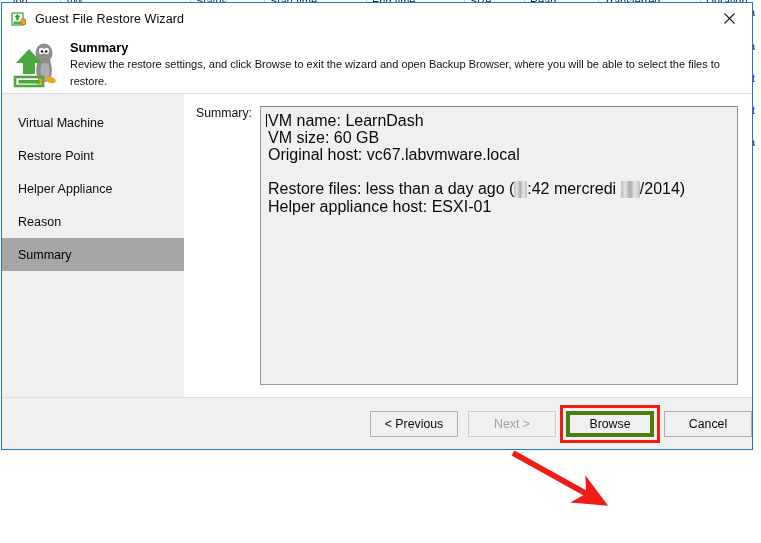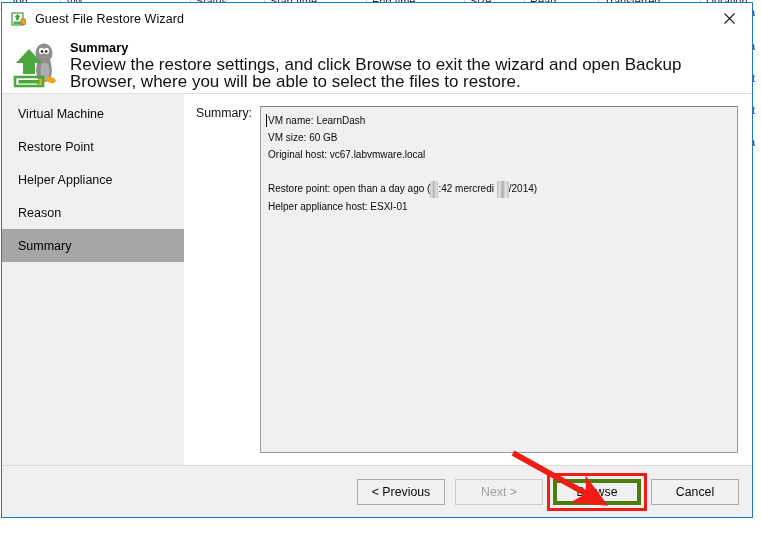--- a/index.html
+++ b/index.html
@@ -57,21 +57,21 @@
     color: #1b2733;
     white-space: nowrap;
   }
 
   
   #dialog {
     position: absolute;
     left: 1px;
     top: 2px;
     width: 752px;
-    height: 516px;
+    height: 448px;
     background: #ffffff;
     border: 1px solid #1b7ac2;
     display: flex;
     flex-direction: column;
   }
 
   
   #titlebar {
     height: 31px;
     flex: 0 0 31px;
@@ -126,37 +126,37 @@
     padding-top: 3px;
     padding-right: 14px;
   }
   #header-title {
     font-size: 12.8px;
     font-weight: bold;
     color: #000000;
     line-height: 17px;
   }
   #header-desc {
-    font-size: 17px;
+    font-size: 11px;
     color: #111111;
     line-height: 17px;
     max-width: 672px;
   }
 
   
   #body {
     flex: 1 1 auto;
     display: flex;
     background: #ffffff;
     min-height: 0;
   }
   #sidebar {
     flex: 0 0 182px;
     background: #f0f0f0;
-    padding-top: 3px;
+    padding-top: 12px;
   }
   .nav-item {
     height: 33px;
     display: flex;
     align-items: center;
     padding-left: 16px;
     font-size: 12.5px;
     color: #0c0c0c;
     cursor: pointer;
     user-select: none;
@@ -190,21 +190,21 @@
     position: relative;
     margin-bottom: 12px;
   }
   #caret {
     position: absolute;
     left: 5px; top: 7px;
     width: 1px; height: 13px;
     background: #000000;
   }
   .sum-line {
-    font-size: 10px;
+    font-size: 16px;
     color: #0a0a0a;
     line-height: 17px;
     white-space: pre;
     padding-left: 3px;
   }
   .sum-line.blank { height: 17px; }
   .redacted {
     display: inline-block;
     color: transparent;
     background: linear-gradient(
@@ -218,21 +218,20 @@
   }
 
   
   #footer {
     flex: 0 0 52px;
     background: #f0f0f0;
     border-top: 1px solid #dcdcdc;
     display: flex;
     align-items: center;
     justify-content: flex-end;
-    padding-right: 13px;
     gap: 10px;
     position: relative;
   }
   .btn {
     width: 88px;
     height: 26px;
     background: #f0f0f0;
     border: 1px solid #adadad;
     font-size: 12.3px;
     font-family: "Liberation Sans", sans-serif;
@@ -376,21 +375,21 @@
 
     <section id="content">
       <div id="summary-label">Summary:</div>
 
       <div id="summary-box">
         <span id="caret"></span>
         <div class="sum-line">VM name: LearnDash</div>
         <div class="sum-line">VM size: 60 GB</div>
         <div class="sum-line">Original host: vc67.labvmware.local</div>
         <div class="sum-line blank"></div>
-        <div class="sum-line"><span>Restore point: open than a day ago (</span><span class="redacted">    </span><span>:42 mercredi </span><span class="redacted">      </span><span>/2014)</span></div>
+        <div class="sum-line"><span>Restore files: less than a day ago (</span><span class="redacted">    </span><span>:42 mercredi </span><span class="redacted">      </span><span>/2014)</span></div>
         <div class="sum-line">Helper appliance host: ESXI-01</div>
       </div>
     </section>
   </div>
 
   <div id="footer">
     <button class="btn">&lt; Previous</button>
     <button class="btn disabled" disabled="">Next &gt;</button>
     <span id="browse-wrap">
       <button class="btn focused">Browse</button>

